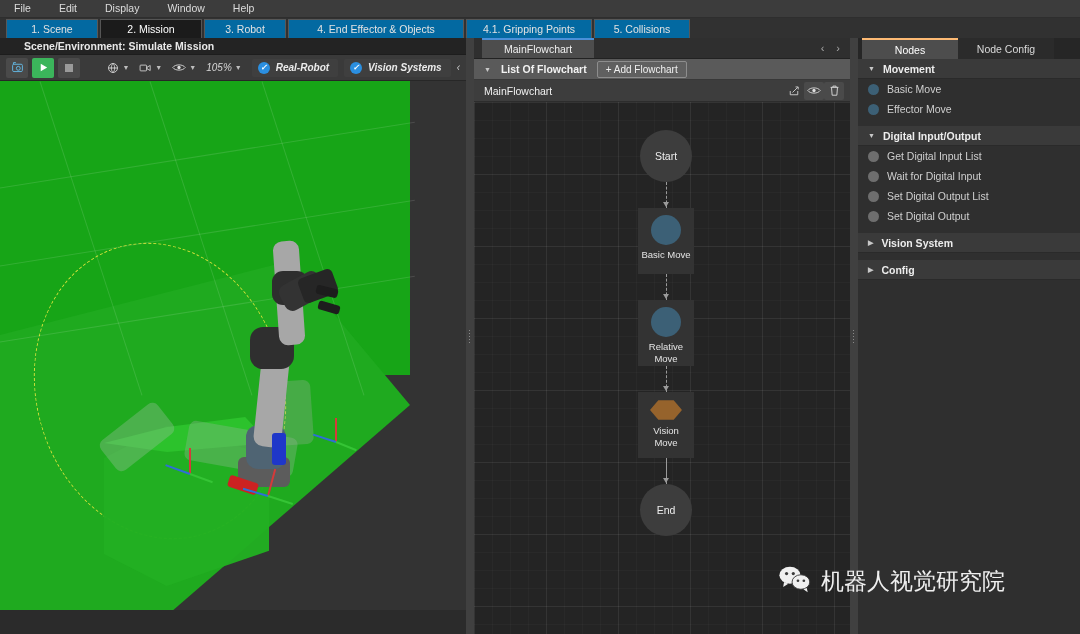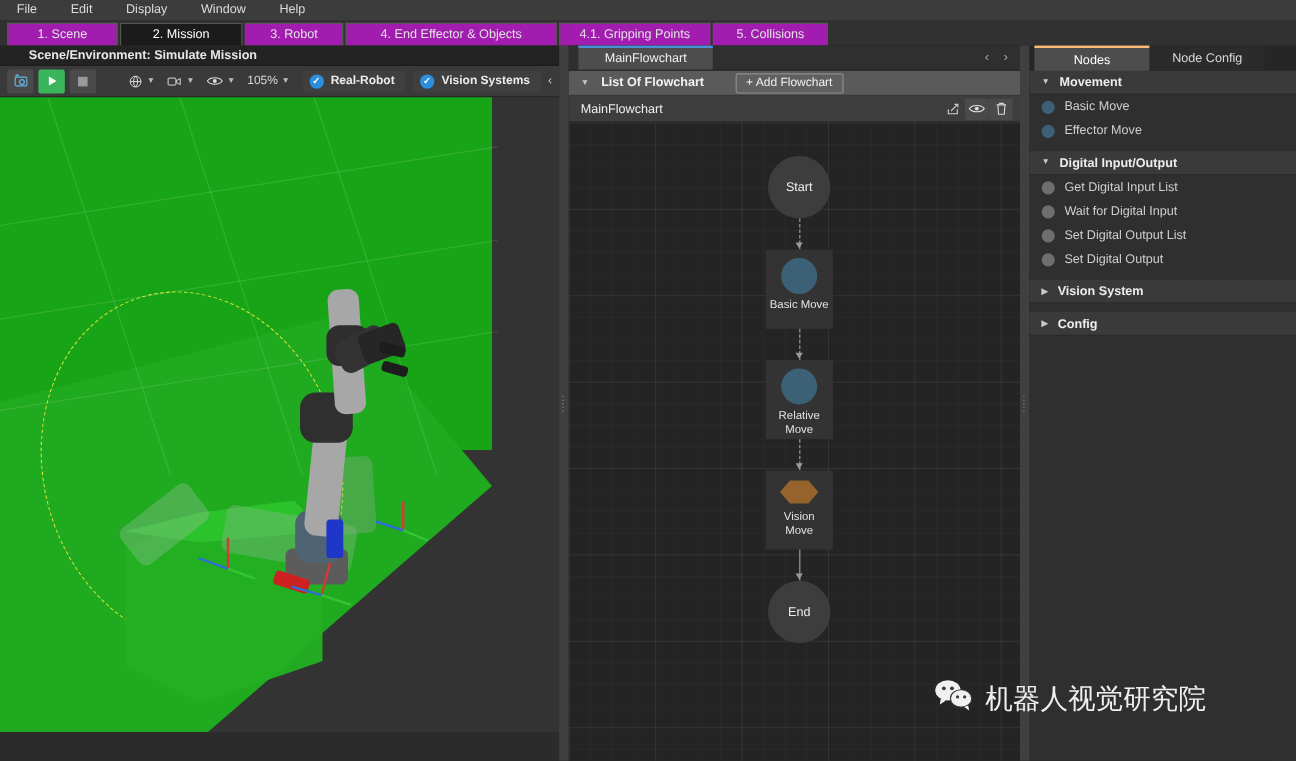--- a/index.html
+++ b/index.html
@@ -24,39 +24,39 @@
   }
 
   
   .tabbar {
     position: absolute; top: 18px; left: 0; width: 1080px; height: 20px;
     background: #313131; display: flex; align-items: flex-end;
     padding-left: 6px;
   }
   .tab {
     height: 19px; line-height: 19px; font-size: 10.5px; text-align: center;
-    background: #a21caf; color: #e2e2e2; margin-right: 2px;
+    background: #0369a1; color: #e2e2e2; margin-right: 2px;
     border: 1px solid #585858; border-bottom: none;
     padding: 0 10px; cursor: default; white-space: nowrap;
   }
   .tab.active { background: #1b1b1b; color: #ffffff; border-color: #555; }
 
   
   .viewport-panel {
     position: absolute; left: 0; top: 38px; width: 466px; height: 572px;
     background: #2f2f2f;
   }
   .scene-title {
     height: 17px; background: #232323; color: #e8e8e8;
     font-size: 10.5px; font-weight: bold; line-height: 17px; padding-left: 24px;
     border-bottom: 1px solid #1d1d1d;
   }
   .view-toolbar {
     height: 26px; background: #3a3a3a; display: flex; align-items: center;
-    padding-left: 6px; border-bottom: 1px solid #272727;
+    padding-left: 6px; border-bottom: 1px solid #272727; font-style: italic;
   }
   .tb-btn {
     width: 22px; height: 20px; display: flex; align-items: center;
     justify-content: center; margin-right: 4px; border-radius: 2px;
     background: #4a4a4a; cursor: pointer;
   }
   .tb-btn.play { background: #3bb55b; }
   .tb-btn.stop { background: #4a4a4a; }
   .tb-spacer { flex: 1; }
   .tb-item {
@@ -142,21 +142,21 @@
   }
   .flow-tab-nav { margin-left: auto; display: flex; align-items: center; gap: 12px; padding-right: 10px; }
   .nav-arrow { font-size: 11px; color: #a9a9a9; cursor: pointer; }
   .flow-sub {
     height: 21px; background: #5a5a5a; display: flex; align-items: center;
     padding-left: 10px; gap: 10px; border-bottom: 1px solid #383838;
   }
   .flow-sub .lbl { font-size: 10.5px; font-weight: bold; color: #f2f2f2; }
   .add-btn {
     font-size: 10px; color: #f0f0f0; border: 1px solid #8d8d8d;
-    padding: 2px 8px; border-radius: 2px; background: #606060; cursor: pointer; margin-left: 16px;
+    padding: 2px 8px; border-radius: 2px; background: #606060; cursor: pointer;
   }
   .flow-row {
     height: 22px; background: #3d3d3d; display: flex; align-items: center;
     padding: 0 6px 0 10px; border-bottom: 1px solid #2c2c2c;
   }
   .flow-row .nm { font-size: 10.5px; color: #f0f0f0; flex: 1; }
   .row-ico {
     width: 20px; height: 18px; display: flex; align-items: center;
     justify-content: center; cursor: pointer; color: #d2d2d2;
   }

